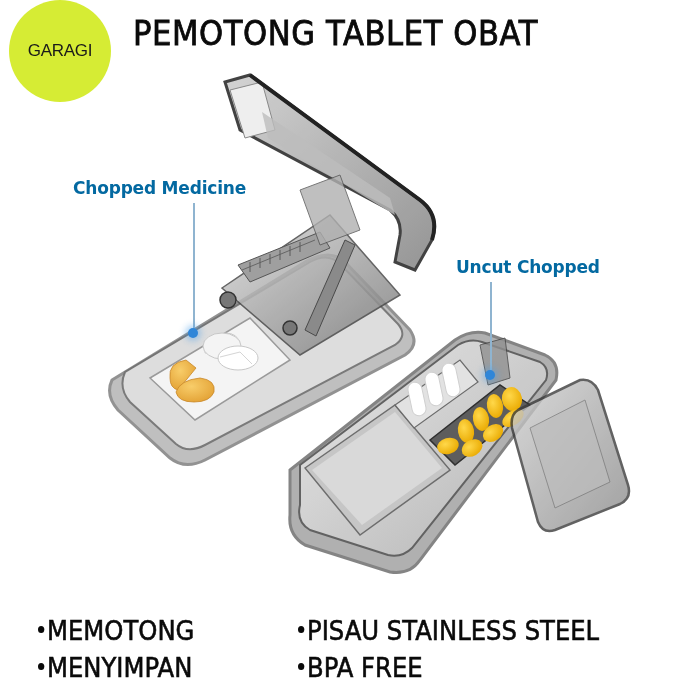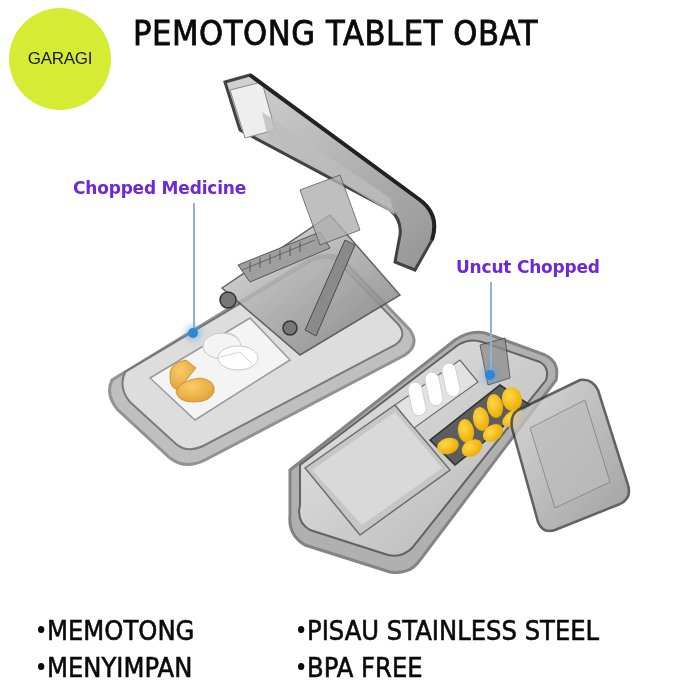--- a/index.html
+++ b/index.html
@@ -1,34 +1,34 @@
 <!DOCTYPE html>
 <html><head>
 <meta charset="utf-8">
 <style>
   html, body { margin: 0; padding: 0; background: #ffffff; }
   body { width: 700px; height: 700px; position: relative; overflow: hidden; font-family: "DejaVu Sans", sans-serif; }
   .logo {
-    position: absolute; left: 9px; top: 8px; width: 102px; height: 102px;
+    position: absolute; left: 9px; top: 0; width: 102px; height: 102px;
     border-radius: 50%; background: #d6ec34;
     display: flex; align-items: center; justify-content: center;
   }
   .logo span {
     font-family: "Liberation Sans", sans-serif; font-size: 17px; color: #1a1a1a;
     letter-spacing: -0.3px; font-weight: normal;
   }
   .title {
     position: absolute; left: 133px; top: 14px;
     font-family: "DejaVu Sans", sans-serif; font-size: 33px; font-weight: normal;
     color: #0a0a0a; letter-spacing: 0.6px; transform: scaleX(0.93); transform-origin: left center;
     white-space: nowrap; -webkit-text-stroke: 0.8px #0a0a0a;
   }
   .callout-label {
     position: absolute; font-family: "DejaVu Sans", sans-serif; font-size: 17px;
-    color: #6d28d9; font-weight: bold; white-space: nowrap; letter-spacing: -0.2px;
+    color: #0369a1; font-weight: bold; white-space: nowrap; letter-spacing: -0.2px;
   }
   .callout-line { position: absolute; width: 1.5px; background: #8fb4d0; }
   .callout-dot {
     position: absolute; width: 10px; height: 10px; border-radius: 50%;
     background: #2f86d8; box-shadow: 0 0 6px 3px rgba(80,160,230,0.45);
   }
   .product { position: absolute; left: 0; top: 0; width: 700px; height: 700px; }
   .feature {
     position: absolute; font-family: "DejaVu Sans", sans-serif; font-size: 27px;
     color: #0a0a0a; white-space: nowrap; transform: scaleX(0.9); transform-origin: left center;

